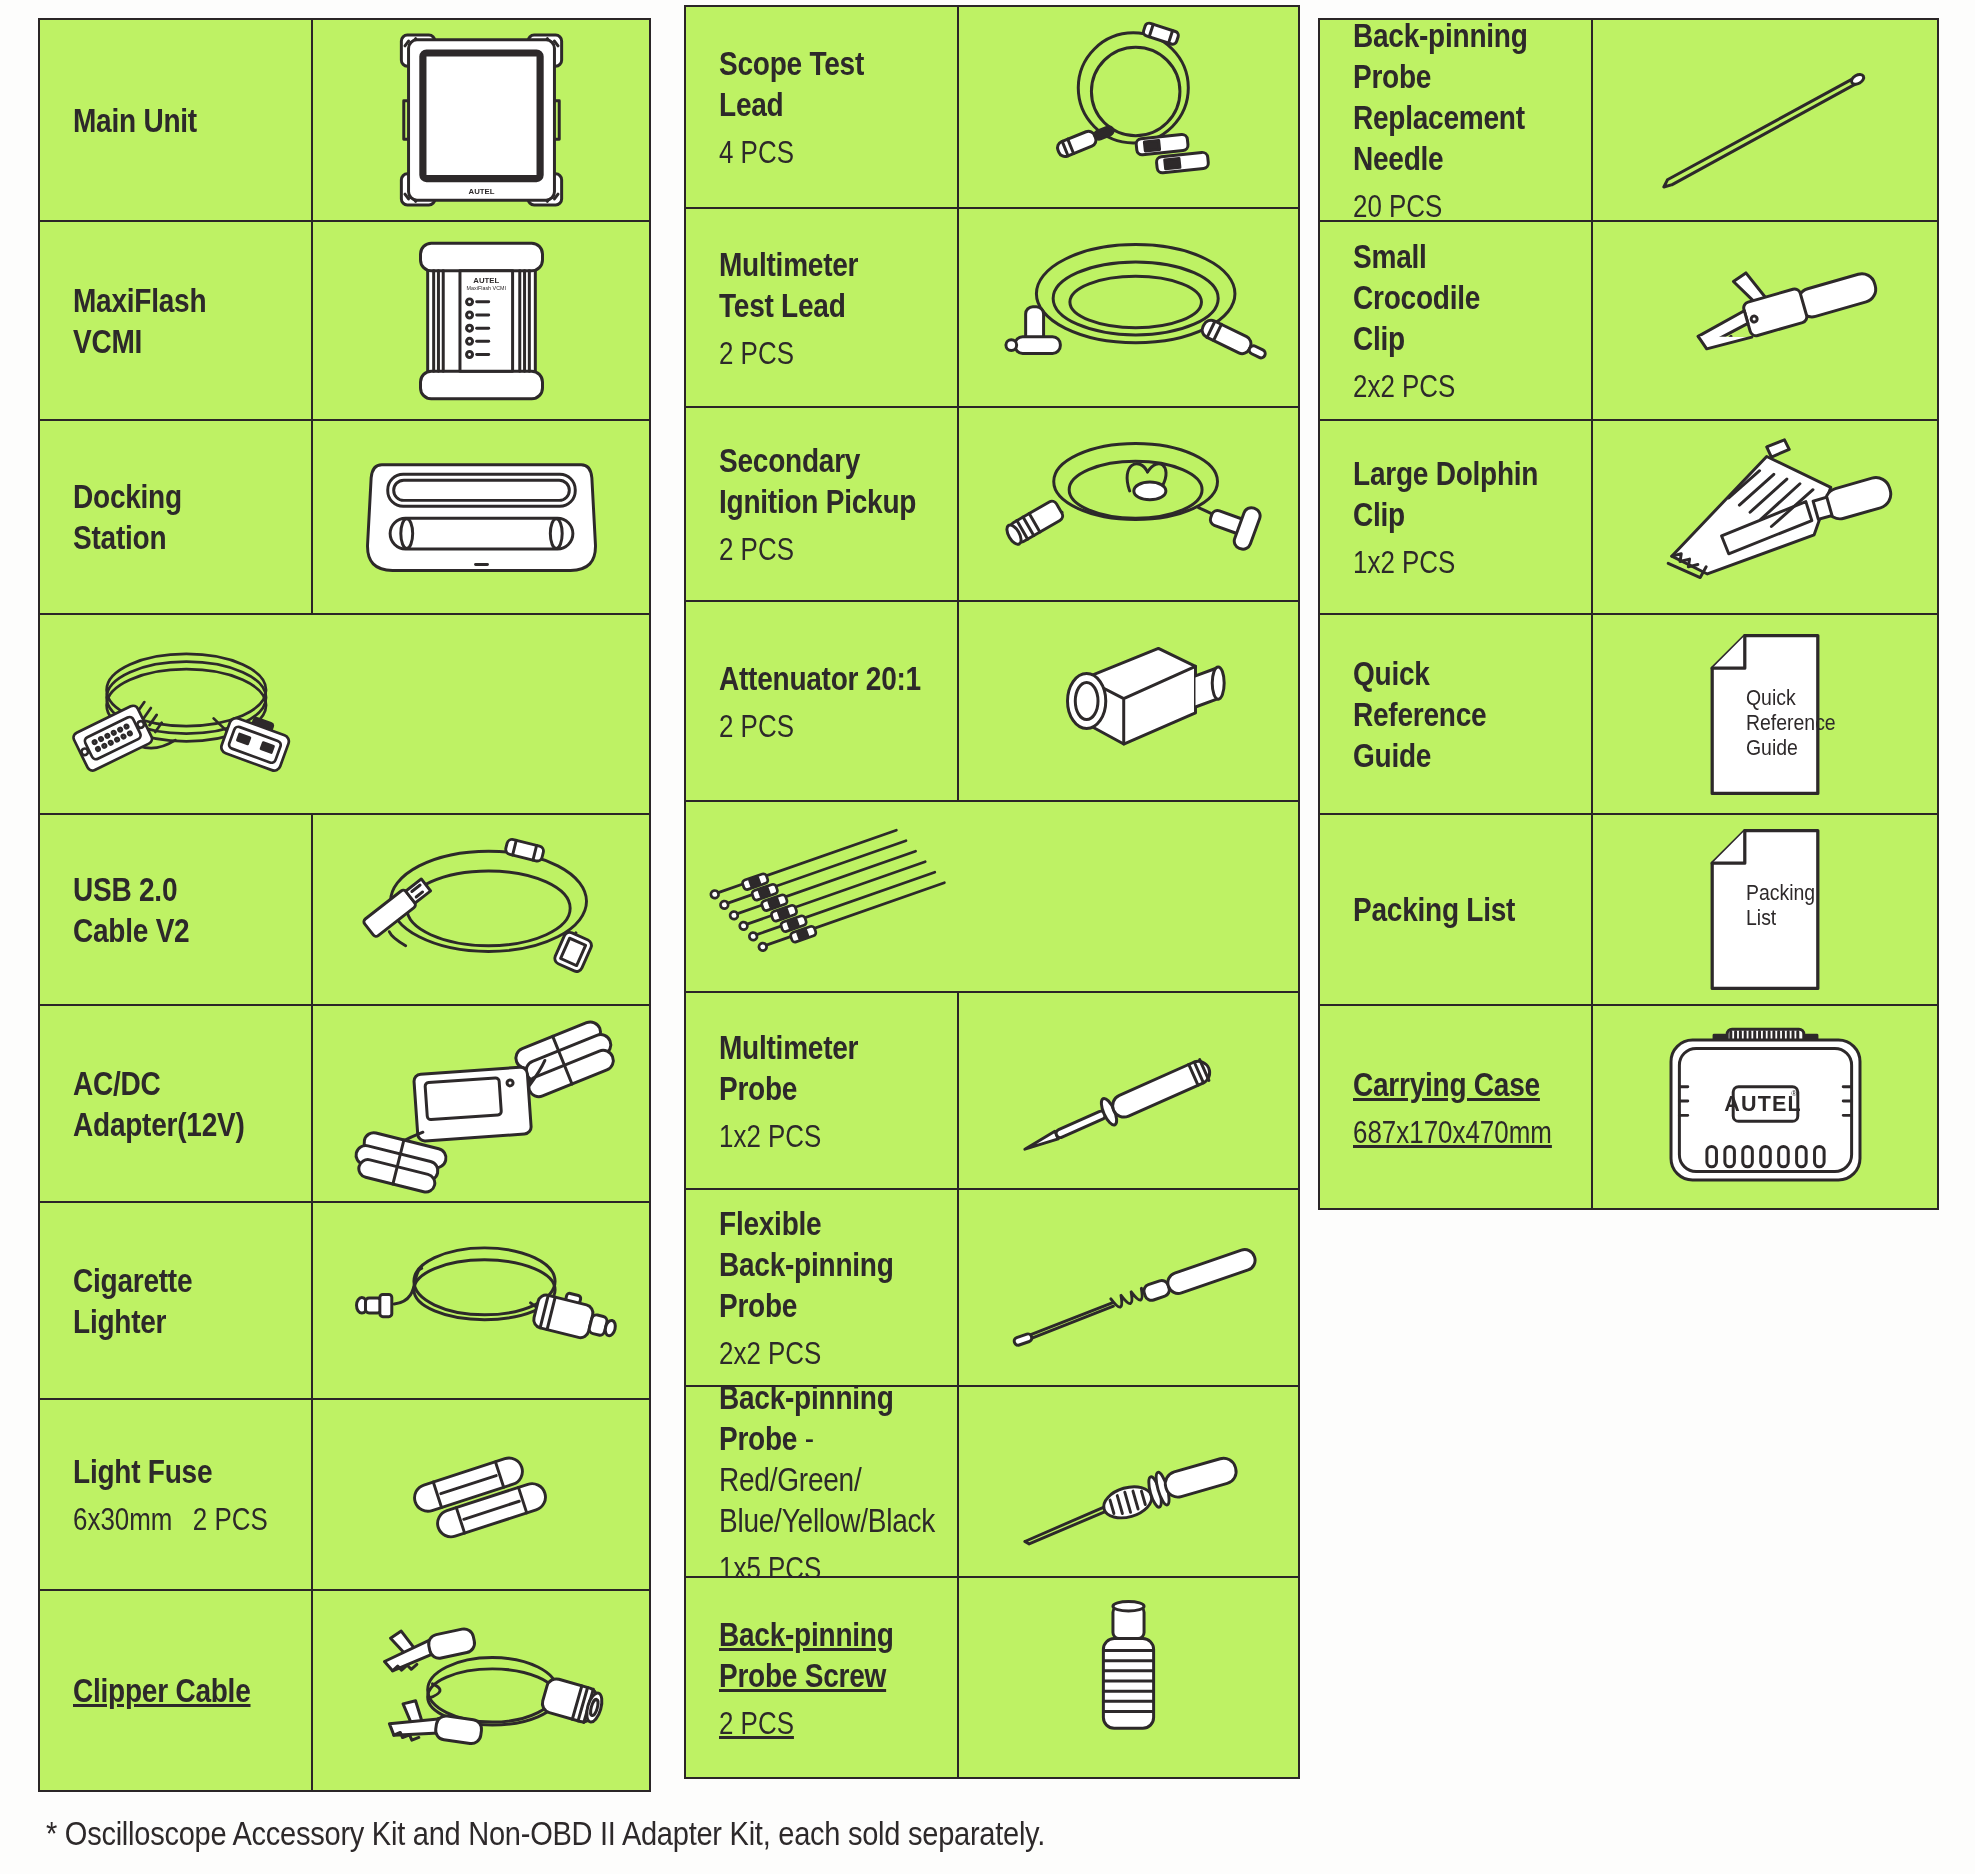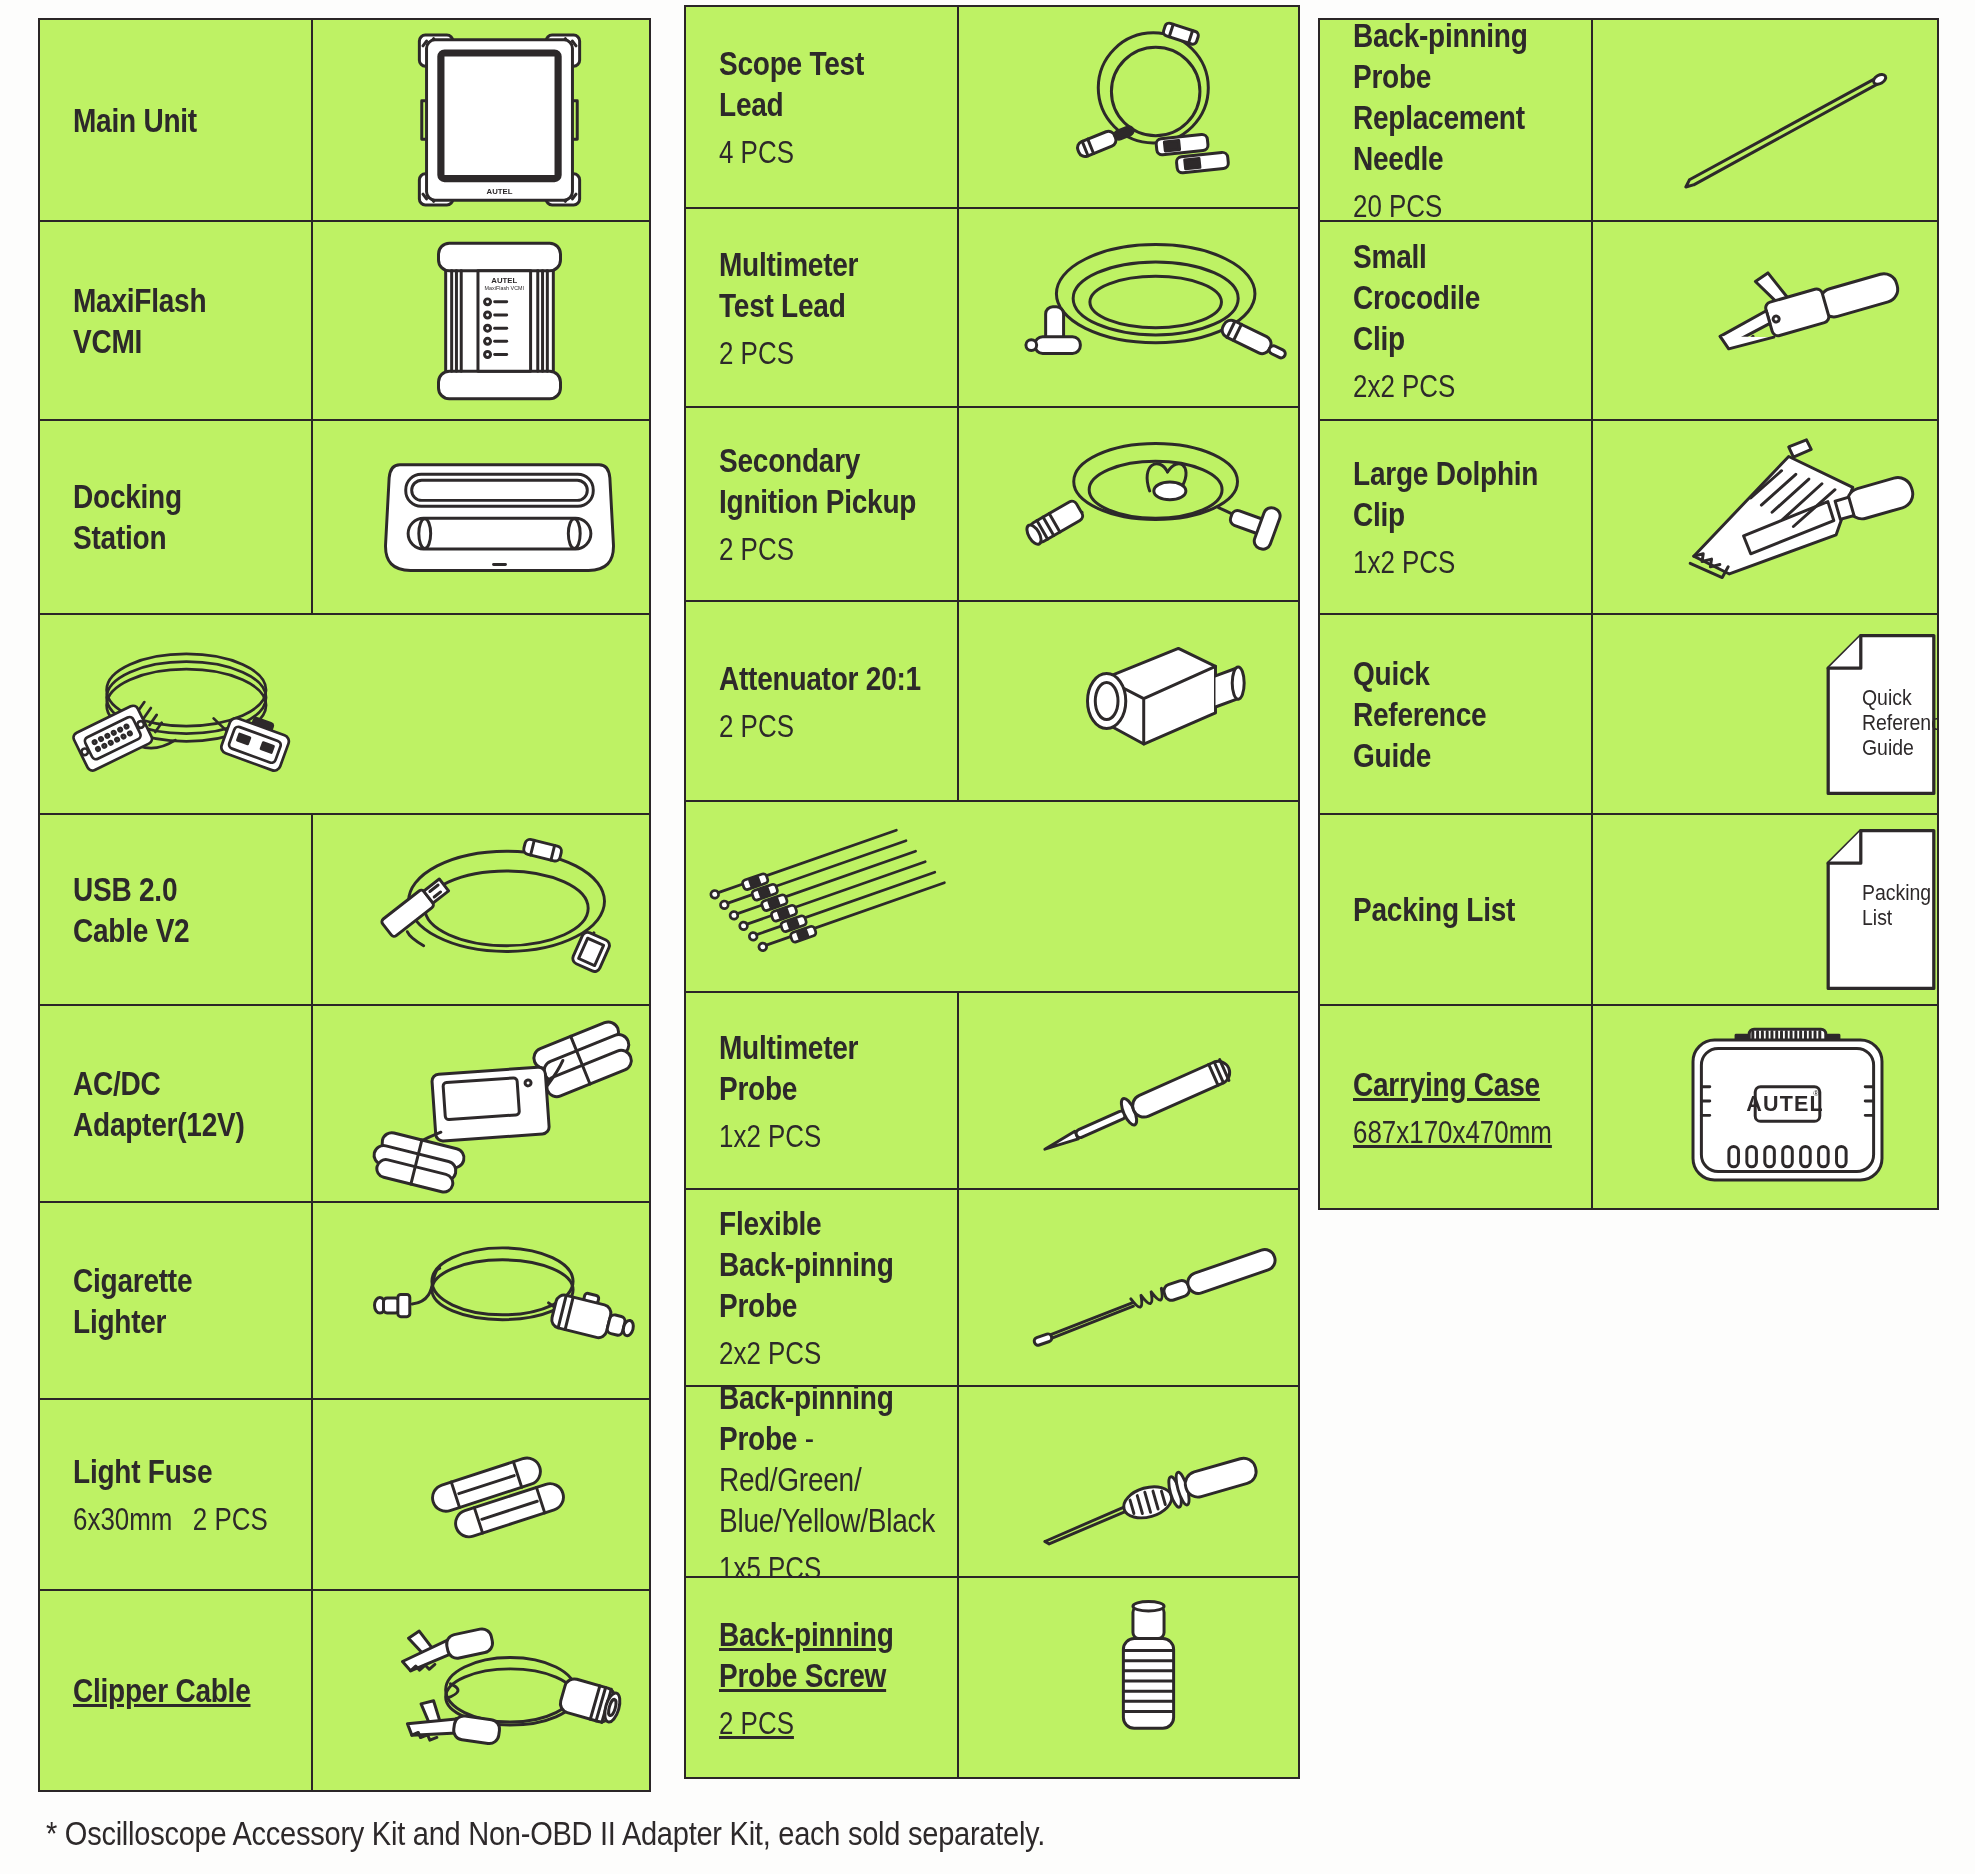--- a/index.html
+++ b/index.html
@@ -6,21 +6,21 @@
   #page{position:relative;width:1975px;height:1875px;background:#fdfdfc;font-family:"Liberation Sans",sans-serif;color:#2d292a;overflow:hidden;}
   .tbl{position:absolute;border:2.5px solid #2b2627;background:#bef264;}
   #t1{left:38px;top:18px;width:609px;}
   #t2{left:684px;top:5px;width:612px;}
   #t3{left:1318px;top:18px;width:617px;}
   .row{display:grid;grid-template-columns:273px 1fr;border-bottom:2.5px solid #2b2627;box-sizing:border-box;}
   .row:last-child{border-bottom:none;text-decoration:underline;}
   .h317{height:202px}.h313{height:199px}.h305{height:194px}.h315{height:200px}
   .h300{height:191px}.h310{height:197px}
   .lcell{border-right:2.5px solid #2b2627;display:flex;align-items:center;box-sizing:border-box;padding-left:33px;overflow:hidden;}
-  .icell{display:flex;align-items:center;justify-content:flex-end;overflow:hidden;border-radius:16px;}
+  .icell{display:flex;align-items:center;justify-content:center;overflow:hidden;border-radius:16px;}
   .ltxt{transform:scaleX(0.85);transform-origin:left center;width:299px;}
   .nm{font-size:33px;line-height:41px;font-weight:700;letter-spacing:-0.3px;}
   .nm span{white-space:pre-line;}
   .nm .r{font-weight:400;}
   .sub{display:none;font-size:30.5px;line-height:37px;font-weight:400;}
   .sub:has(span:not(:empty)){display:flex;gap:24px;margin-top:9px;}
   .sub span:empty{display:none;}
   .ill{stroke:#2d292a;stroke-width:5;fill:none;stroke-linejoin:round;stroke-linecap:round;}
   .ill text{stroke:none;fill:#2d292a;font-family:"Liberation Sans",sans-serif;}
   .bt2{font-size:13px;font-weight:700;text-anchor:middle;}

